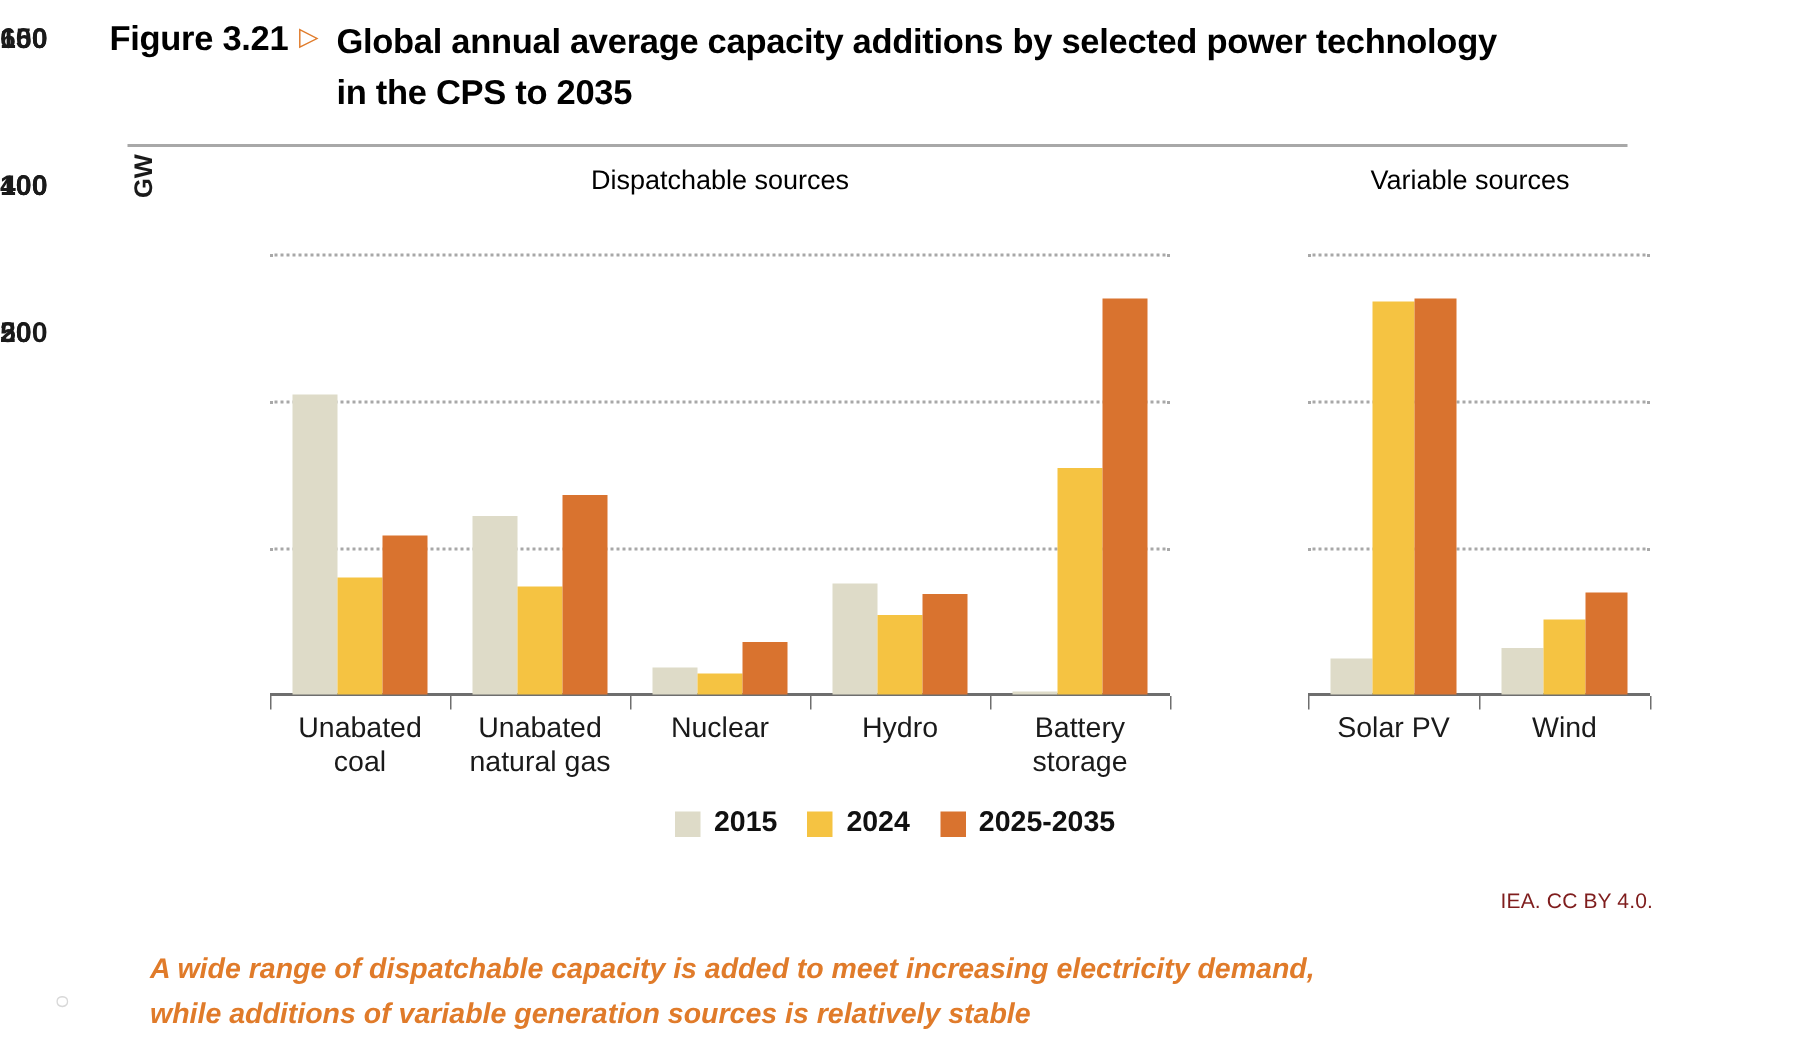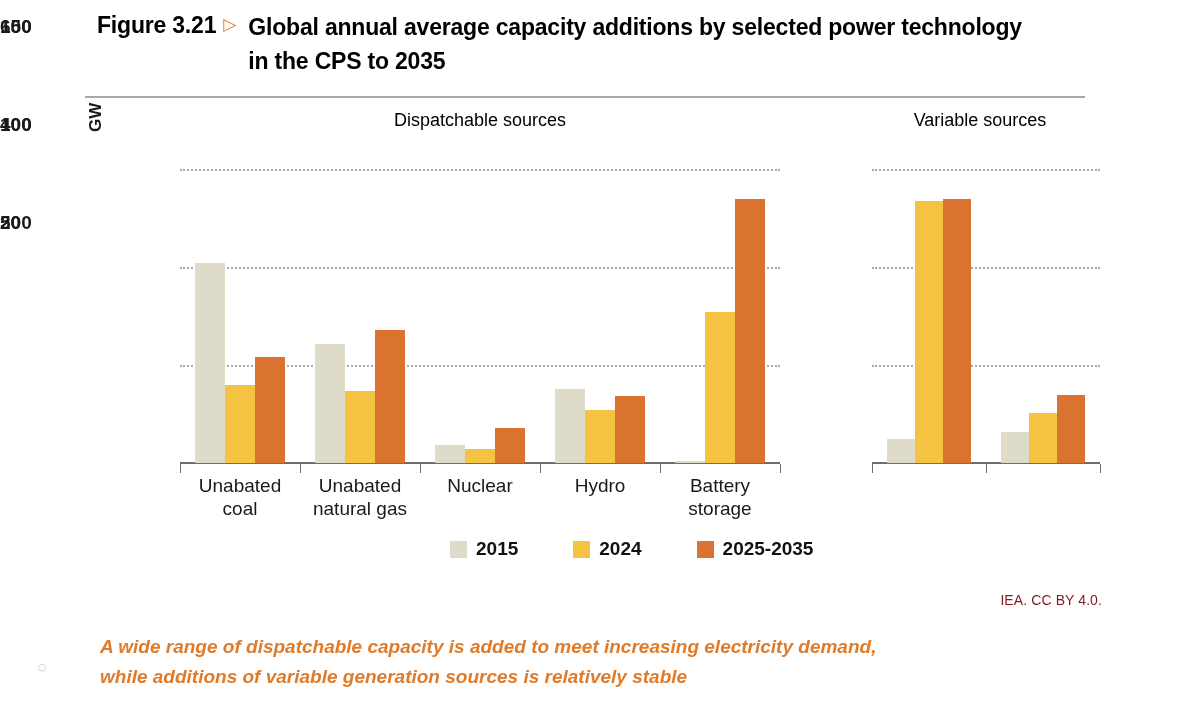--- a/index.html
+++ b/index.html
@@ -4,21 +4,21 @@
 <style>
   html,body{margin:0;padding:0;}
   body{
     width:1200px;height:705px;background:#ffffff;
     font-family:"Liberation Sans", sans-serif;
     color:#1a1a1a;position:relative;overflow:hidden;
   }
   .figure{position:absolute;left:0;top:0;width:1200px;height:705px;}
 
   
-  .title-block{position:absolute;left:97px;top:10px;width:1000px;}
+  .title-block{position:absolute;left:73px;top:10px;width:1000px;}
   .title-row{display:flex;align-items:flex-start;}
   .fig-num{
     font-size:23px;font-weight:bold;color:#000;
     letter-spacing:-0.2px;white-space:nowrap;line-height:30px;
   }
   .fig-marker{
     color:#E07B2A;font-size:17px;margin:0 12px 0 7px;line-height:30px;
   }
   .title-text{
     font-size:23px;font-weight:bold;color:#000;line-height:34px;
@@ -71,21 +71,21 @@
   
   .xlabels{position:absolute;display:flex;}
   #xlabels-left{left:180px;top:474px;width:600px;}
   #xlabels-right{left:872px;top:474px;width:228px;}
   .xlabel{
     flex:1;text-align:center;font-size:19px;color:#1a1a1a;line-height:23px;
   }
 
   
   .legend{
-    position:absolute;left:450px;top:538px;display:flex;align-items:center;gap:55px;
+    position:absolute;left:450px;top:538px;display:flex;align-items:center;gap:20px;
   }
   .legend-item{display:flex;align-items:center;gap:9px;}
   .swatch{width:17px;height:17px;display:inline-block;}
   .legend-label{font-size:19px;font-weight:bold;color:#111;}
 
   
   .credit{
     position:absolute;right:98px;top:592px;font-size:14px;color:#7f1d1d;
     letter-spacing:.1px;
     margin-left:15px;
@@ -221,20 +221,30 @@
       </div>
       <div class="xlabel">
         <div>Hydro</div>
         <div></div>
       </div>
       <div class="xlabel">
         <div>Battery</div>
         <div>storage</div>
       </div>
     </div>
+  <div class="xlabels" id="xlabels-right">
+      <div class="xlabel">
+        <div>Solar PV</div>
+        <div></div>
+      </div>
+      <div class="xlabel">
+        <div>Wind</div>
+        <div></div>
+      </div>
+    </div>
 
   <div class="legend">
     <div class="legend-item">
       <span class="swatch" style="background: rgb(222, 219, 200);"></span>
       <span class="legend-label">2015</span>
     </div>
     <div class="legend-item">
       <span class="swatch" style="background: rgb(245, 195, 66);"></span>
       <span class="legend-label">2024</span>
     </div>

